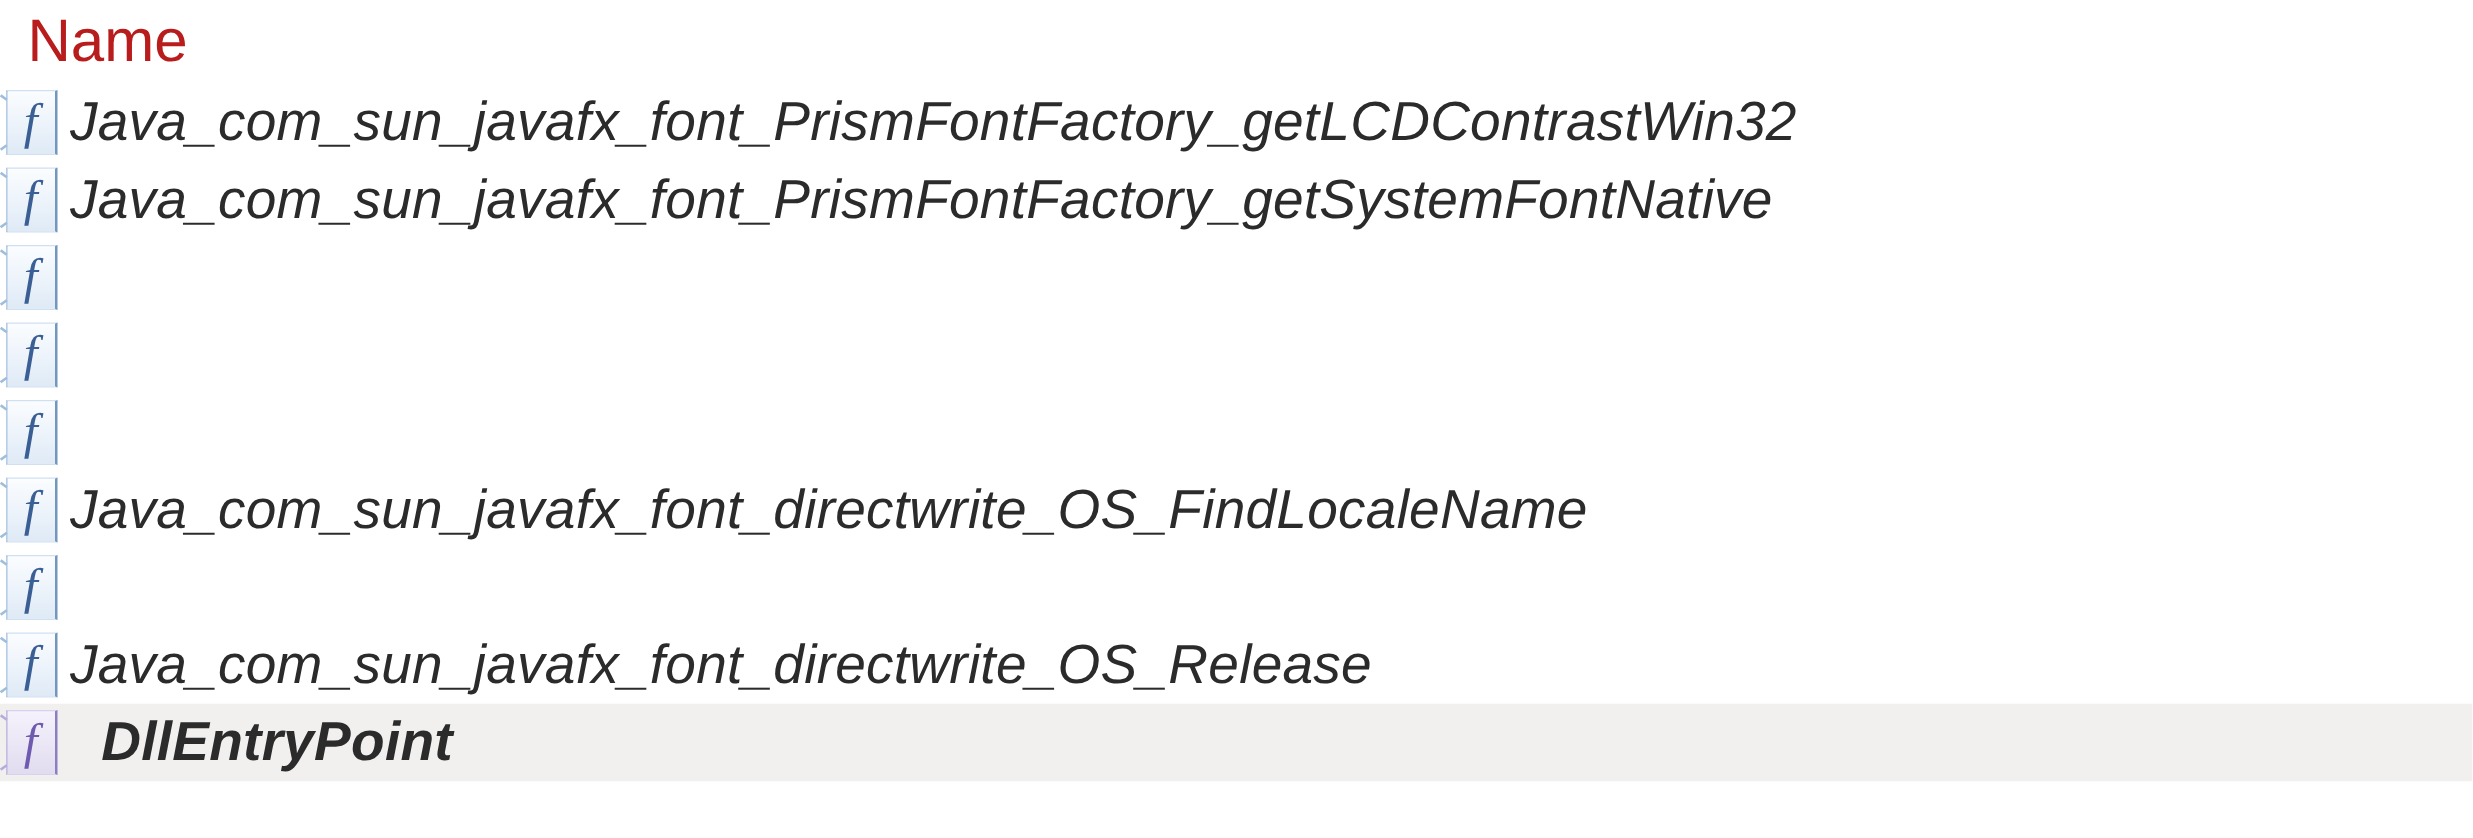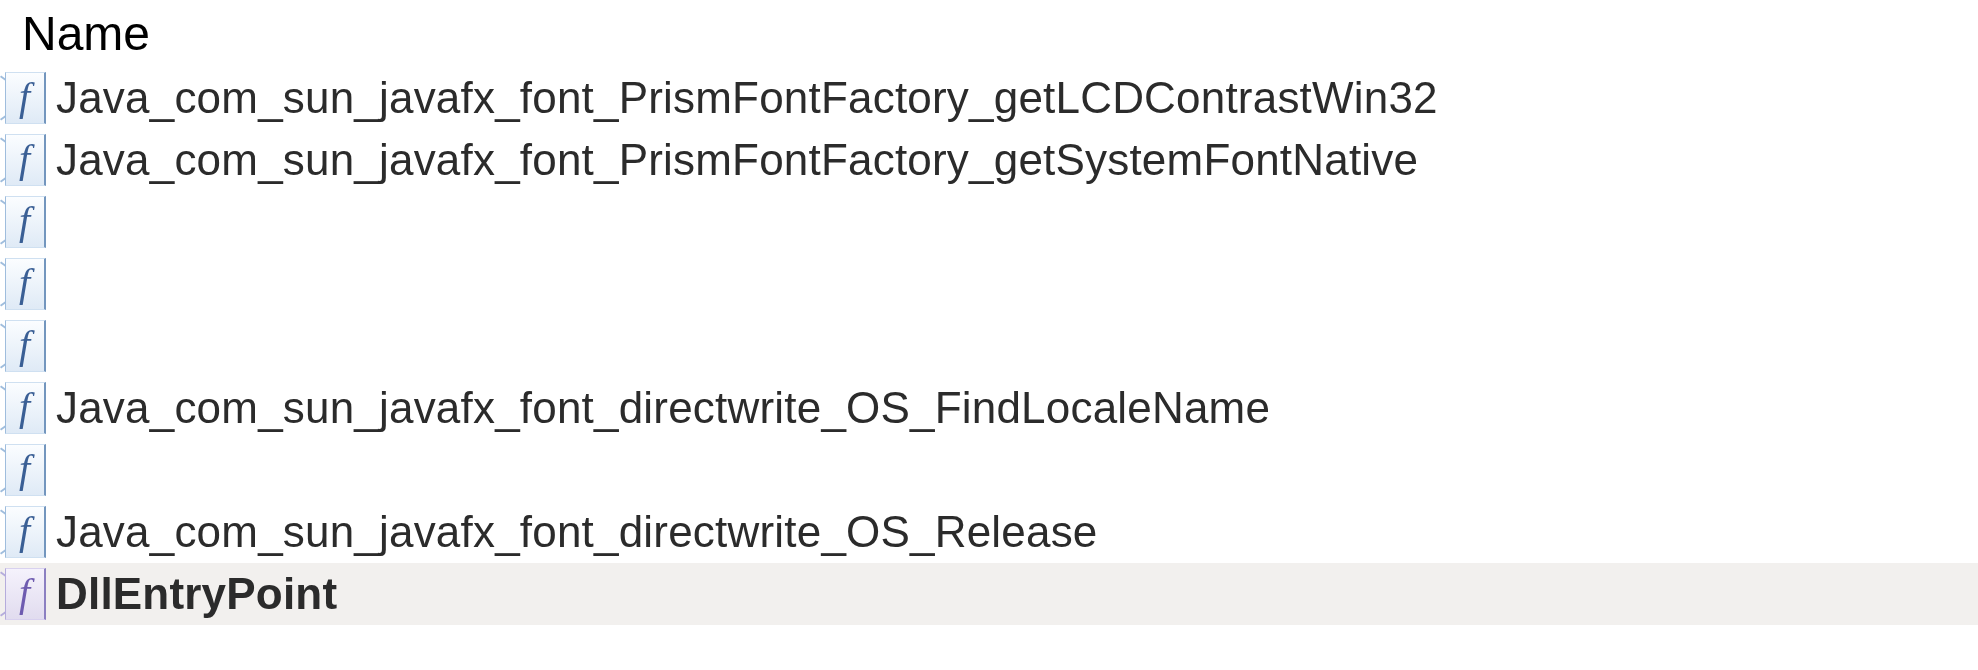--- a/index.html
+++ b/index.html
@@ -12,21 +12,21 @@
     font-size: 44px;
     color: #2b2b2b;
     overflow: hidden;
   }
   .panel {
     width: 100%;
   }
   .col-header {
     padding: 6px 0 6px 22px;
     font-size: 48px;
-    color: #000000;
+    color: #b91c1c;
     border-bottom: 0px solid #d0d0d0;
     user-select: none;
   }
   .row {
     display: flex;
     align-items: center;
     height: 62px;
     box-sizing: border-box;
     cursor: pointer;
   }
@@ -84,23 +84,25 @@
     border-bottom: 1px solid #d8d1ef;
   }
   .fn-icon.lib .glyph { color: #6e5bb0; }
   .fn-icon.lib::before,
   .fn-icon.lib::after { background: #b5acdc; }
   .name-cell {
     padding-left: 6px;
     white-space: nowrap;
     font-size: 44px;
     letter-spacing: 0.2px;
+    font-style: italic;
   }
   .name-cell.bold {
     font-weight: 700;
+    margin-left: 25px;
   }
 </style>
 </head>
 <body>
 
 <div class="panel">
   <div class="col-header">Name</div>
   <div>
 
     <div class="row">

